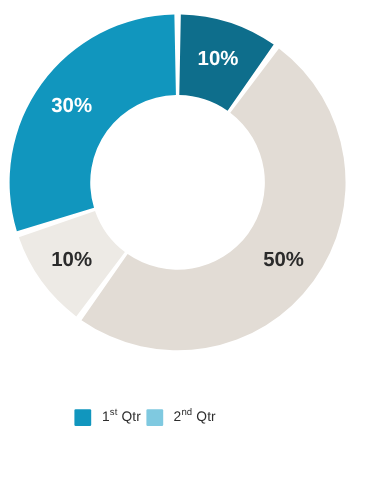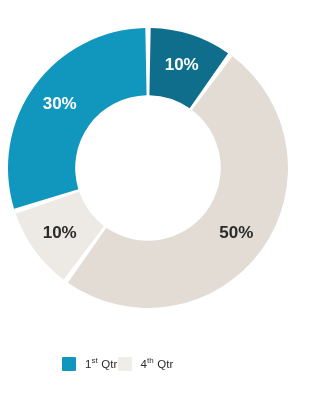--- a/index.html
+++ b/index.html
@@ -13,21 +13,20 @@
     font-family: "Liberation Sans", sans-serif;
     overflow: hidden;
     position: relative;
   }
   #chart-root {
     position: absolute;
     left: 0;
     top: 0;
     width: 297px;
     height: 322px;
-    margin-top: 16px;
   }
   .donut-area {
     position: absolute;
     left: 0;
     top: 0;
     width: 297px;
     height: 310px;
   }
   .donut-svg {
     display: block;
@@ -40,21 +39,21 @@
   .slice-label-light { fill: #ffffff; }
   .slice-label-dark  { fill: #2b2b2b; }
 
   .legend {
     position: absolute;
     left: 0;
     top: 330px;
     width: 297px;
     height: 70px;
     display: grid;
-    grid-template-columns: 1fr 1fr 1fr 1fr;
+    grid-template-columns: 1fr 1fr 1fr;
     grid-template-rows: 1fr 1fr;
     column-gap: 0px;
     row-gap: 0px;
     padding: 0 56px 0 62px;
     box-sizing: border-box;
   }
   .legend-item {
     display: flex;
     align-items: center;
     gap: 9px;
@@ -100,22 +99,22 @@
     </svg>
   </div>
 
   <div class="legend">
 
     <div class="legend-item">
       <span class="legend-swatch" style="background: rgb(17, 150, 190);"></span>
       <span class="legend-label">1<span class="ord">st</span> Qtr</span>
     </div>
 
+    <div class="legend-item">
+      <span class="legend-swatch" style="background: rgb(127, 201, 224);"></span>
+      <span class="legend-label">2<span class="ord">nd</span> Qtr</span>
+    </div>
 
 
-    <div class="legend-item">
-      <span class="legend-swatch" style="background: rgb(239, 237, 232);"></span>
-      <span class="legend-label">4<span class="ord">th</span> Qtr</span>
-    </div>
 
   </div>
 
 </div>
 
 </body></html>

